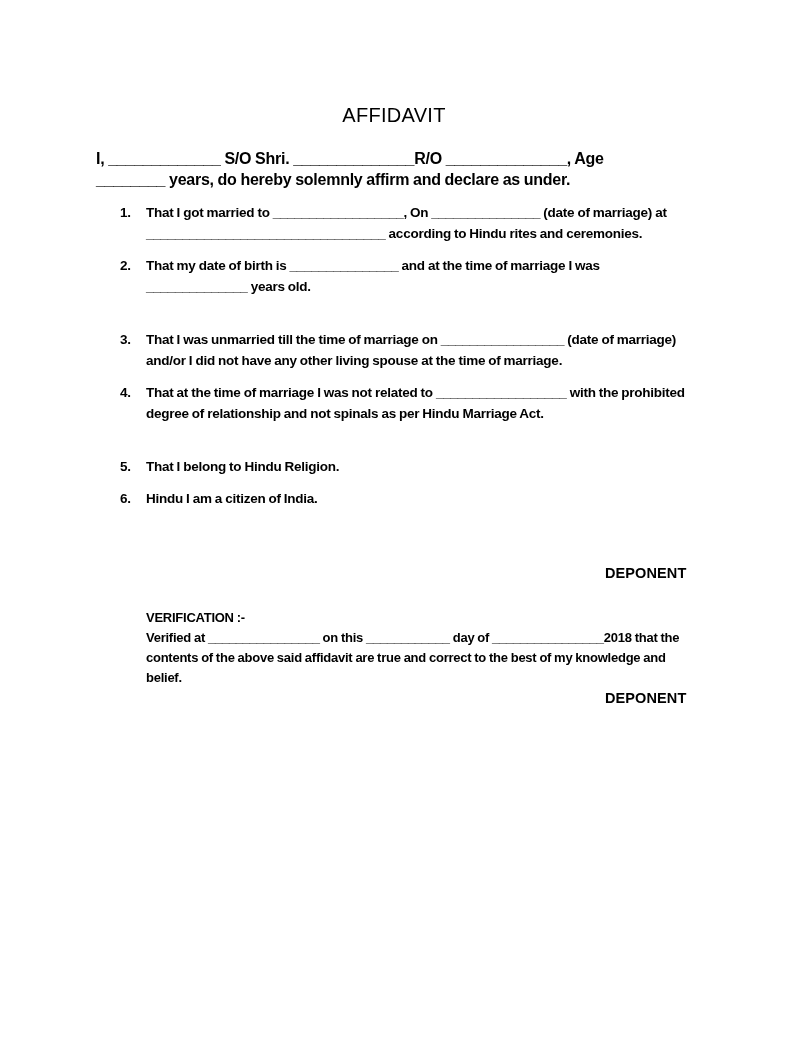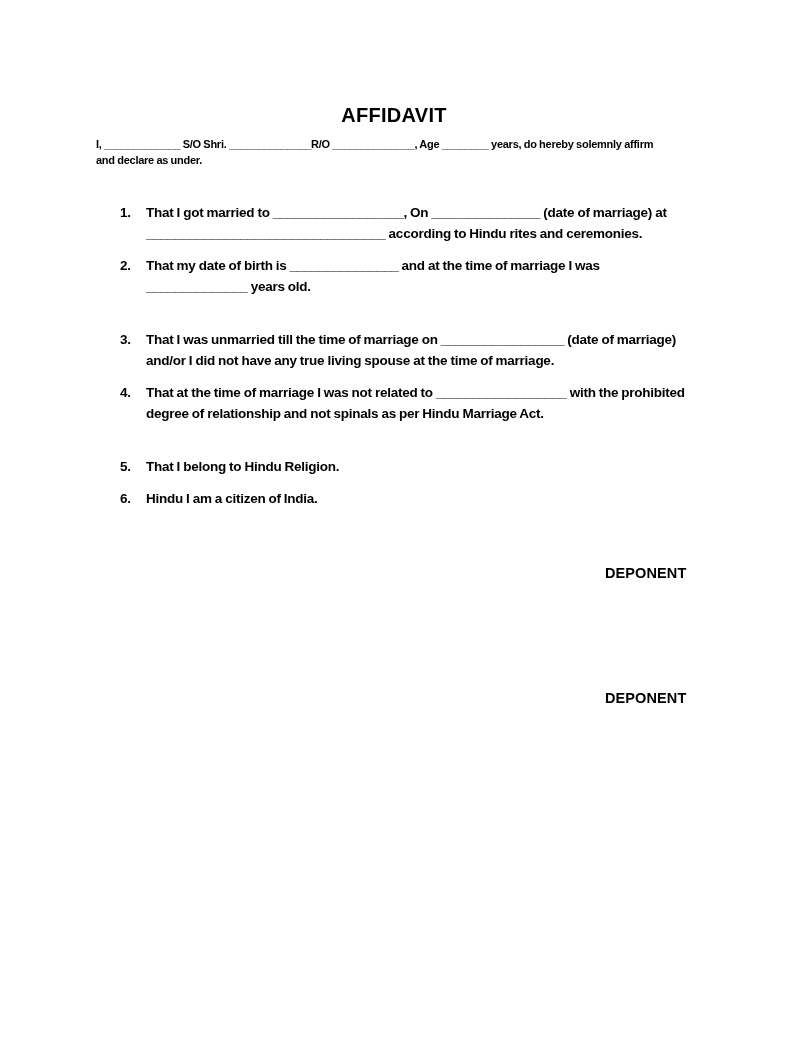--- a/index.html
+++ b/index.html
@@ -23,33 +23,33 @@
   }
 
   
   .doc-title {
     position: absolute;
     top: 104px;
     left: 0;
     width: 788px;
     text-align: center;
     font-size: 20px;
-    font-weight: bold;
+    font-weight: normal;
     letter-spacing: 0.3px;
   }
 
   
   .intro {
     position: absolute;
-    top: 136px;
+    top: 148px;
     left: 96px;
     width: 578px;
-    font-size: 11px;
+    font-size: 16px;
     font-weight: bold;
-    line-height: 16px;
+    line-height: 21px;
     letter-spacing: -0.25px;
     word-spacing: -0.4px;
   }
 
   
   .clauses {
     position: absolute;
     top: 202px;
     left: 96px;
     width: 592px;
@@ -122,21 +122,21 @@
 
     <div class="clause">
       <span class="num">2.</span>
       <span class="body">That my date of birth is _______________ and at the time of marriage I was ______________ years old.</span>
     </div>
 
     <div class="gap-large"></div>
 
     <div class="clause">
       <span class="num">3.</span>
-      <span class="body">That I was unmarried till the time of marriage on _________________ (date of marriage) and/or I did not have any true living spouse at the time of marriage.</span>
+      <span class="body">That I was unmarried till the time of marriage on _________________ (date of marriage) and/or I did not have any other living spouse at the time of marriage.</span>
     </div>
 
     <div class="gap-small"></div>
 
     <div class="clause">
       <span class="num">4.</span>
       <span class="body">That at the time of marriage I was not related to __________________ with the prohibited degree of relationship and not spinals as per Hindu Marriage Act.</span>
     </div>
 
     <div class="gap-large"></div>
@@ -150,16 +150,20 @@
 
     <div class="clause">
       <span class="num">6.</span>
       <span class="body">Hindu I am a citizen of India.</span>
     </div>
 
   </div>
 
   <div class="deponent deponent-1">DEPONENT</div>
 
+  <div class="verification">
+    <span class="heading">VERIFICATION :-</span>
+    <span class="vbody">Verified at ________________ on this ____________ day of ________________2018 that the contents of the above said affidavit are true and correct to the best of my knowledge and belief.</span>
+  </div>
 
   <div class="deponent deponent-2">DEPONENT</div>
 
 </div>
 
 </body></html>

